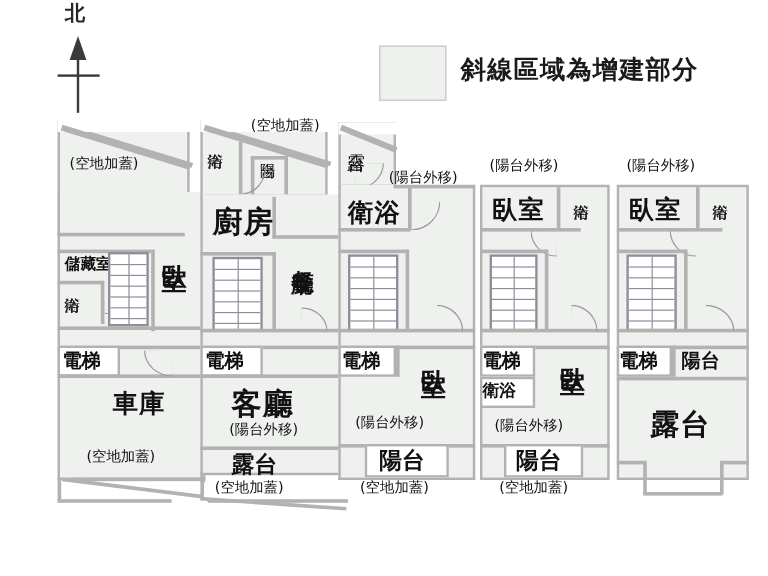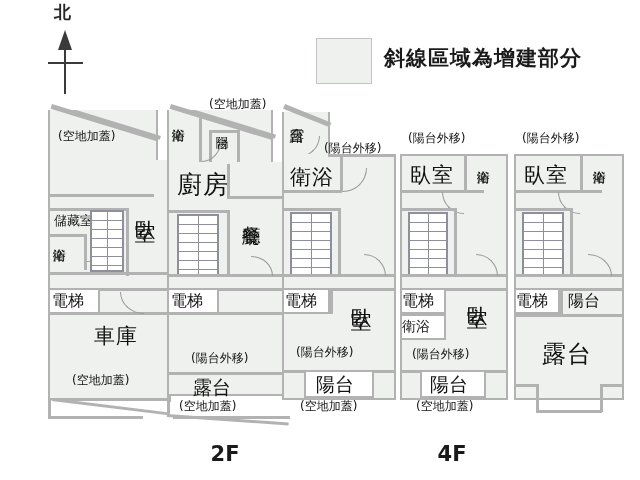--- a/index.html
+++ b/index.html
@@ -32,21 +32,21 @@
   
   .floor{position:absolute;}
   .floorlabel{position:absolute;font-size:21px;font-weight:bold;color:#1a1a1a;text-align:center;width:60px;}
 
   
   .rm{position:absolute;box-sizing:border-box;background:#eef1ee;border:4px solid #b2b2b2;}
   .rm.hair{border-width:2px;}
   .rm.white{background:#ffffff;}
   .seg{position:absolute;background:#b2b2b2;}
 
-  .tx{position:absolute;color:#111;white-space:nowrap;line-height:1.05;font-weight:normal;}
+  .tx{position:absolute;color:#111;white-space:nowrap;line-height:1.05;font-weight:bold;}
   .tx.big{font-size:21px;letter-spacing:1px;}
   .tx.mid{font-size:16px;}
   .tx.sm{font-size:12px;font-weight:normal;}
   .tx.vert{writing-mode:vertical-rl;text-orientation:upright;}
 
   
   .stairs{position:absolute;box-sizing:border-box;border:2px solid #8f8f9c;background:#fff;}
   .stairs i{position:absolute;left:0;right:0;height:1px;background:#8f8f9c;display:block;}
   .stairs .mid{position:absolute;top:0;bottom:0;width:1px;background:#8f8f9c;left:50%;}
 
@@ -160,30 +160,30 @@
     <div class="seg" style="left:62px;top:116px;width:3px;height:66px;"></div>
     <div class="tx vert mid" style="left:76px;top:116px;font-size:19px;">餐廳</div>
     <div class="seg" style="left:2px;top:180px;width:123px;height:3px;"></div>
     <div class="door tr" style="left:86px;top:162px;width:22px;height:20px;"></div>
 
     <div class="seg" style="left:2px;top:194px;width:123px;height:3px;"></div>
     <div class="rm hair white" style="left:2px;top:194px;width:52px;height:26px;"></div>
     <div class="tx mid" style="left:6px;top:199px;">電梯</div>
     <div class="seg" style="left:2px;top:218px;width:123px;height:3px;"></div>
 
+    <div class="tx big" style="left:28px;top:230px;font-size:25px;">客廳</div>
     <div class="tx sm" style="left:26px;top:258px;">(陽台外移)</div>
     <div class="seg" style="left:2px;top:278px;width:123px;height:3px;"></div>
 
     <div class="tx mid" style="left:28px;top:284px;font-size:19px;">露台</div>
     <div class="tx sm" style="left:14px;top:306px;">(空地加蓋)</div>
     <div class="seg" style="left:8px;top:322px;width:117px;height:3px;"></div>
     <div class="slant" style="left:2px;top:320px;width:122px;height:3px;transform:rotate(4deg);"></div>
     <div class="seg" style="left:2px;top:300px;width:3px;height:22px;"></div>
 
-    <div class="floorlabel" style="left:30px;top:348px;">2F</div>
   </div>
 
   <div class="floor" style="left:280px;top:98px;width:118px;height:340px;">
     <div class="rm hair" style="left:2px;top:4px;width:48px;height:54px;"></div>
     <div class="slant" style="left:4px;top:6px;width:50px;height:4px;transform:rotate(22deg);"></div>
     <div class="seg" style="left:2px;top:4px;width:50px;height:10px;background:#ffffff;"></div>
     <div class="slant" style="left:5px;top:6px;width:50px;height:5px;transform:rotate(22deg);"></div>
     <div class="tx vert sm" style="left:8px;top:18px;font-size:15px;">露台</div>
     <div class="tx sm" style="left:44px;top:44px;">(陽台外移)</div>
     <div class="door br" style="left:16px;top:38px;width:24px;height:22px;"></div>
@@ -257,21 +257,20 @@
     <div class="tx mid" style="left:4px;top:221px;font-size:14px;">衛浴</div>
 
     <div class="tx vert big" style="left:68px;top:192px;">臥室</div>
     <div class="tx sm" style="left:14px;top:250px;">(陽台外移)</div>
     <div class="seg" style="left:2px;top:272px;width:108px;height:3px;"></div>
 
     <div class="rm hair white" style="left:22px;top:272px;width:66px;height:28px;"></div>
     <div class="tx mid" style="left:32px;top:277px;font-size:19px;">陽台</div>
     <div class="tx sm" style="left:18px;top:302px;">(空地加蓋)</div>
 
-    <div class="floorlabel" style="left:24px;top:344px;">4F</div>
   </div>
 
   <div class="floor" style="left:512px;top:98px;width:116px;height:340px;">
     <div class="tx sm" style="left:10px;top:34px;">(陽台外移)</div>
 
     <div class="rm hair" style="left:2px;top:56px;width:110px;height:246px;"></div>
     <div class="tx big" style="left:12px;top:66px;font-size:21px;">臥室</div>
     <div class="seg" style="left:68px;top:58px;width:3px;height:36px;"></div>
     <div class="tx vert sm" style="left:80px;top:62px;font-size:13px;">衛浴</div>
     <div class="seg" style="left:2px;top:92px;width:66px;height:3px;"></div>

